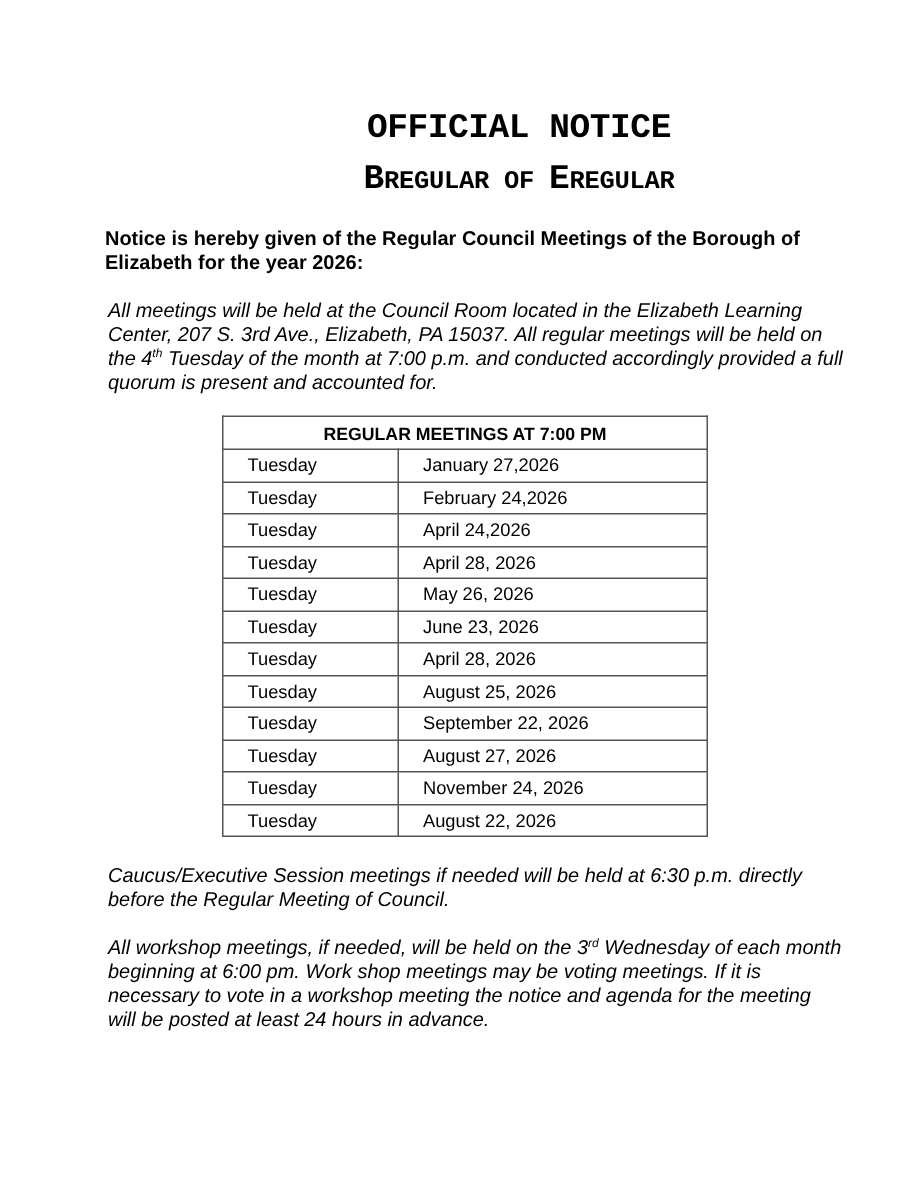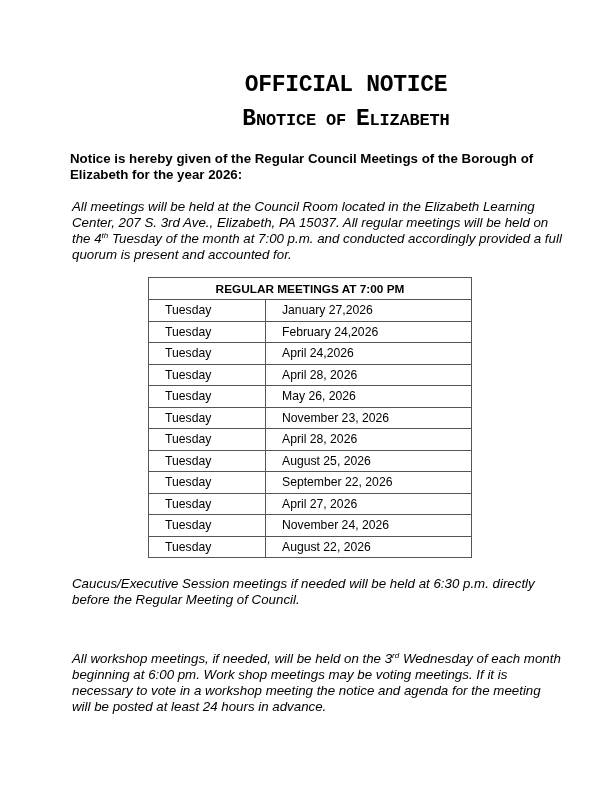--- a/index.html
+++ b/index.html
@@ -17,21 +17,21 @@
     font-family: "Liberation Sans", sans-serif; font-weight: bold;
     font-size: 13.3px; line-height: 16px; text-align: left;
   }
   .para {
     position: absolute; left: 72px; width: 490px;
     font-family: "Liberation Sans", sans-serif;
     font-size: 13.3px; line-height: 16px; font-style: italic;
   }
   .p1 { top: 199px; }
   .p2 { top: 576px; }
-  .p3 { top: 624px; margin-top: 27px; }
+  .p3 { top: 624px; }
   sup { font-size: 8px; line-height: 0; vertical-align: 5px; }
   table.sched {
     position: absolute; left: 148px; top: 277px; width: 324px;
     border-collapse: collapse;
     font-family: "Liberation Sans", sans-serif; font-size: 12.2px;
   }
   table.sched th, table.sched td {
     border: 1.2px solid #555;
     padding: 0 16px; height: 20.5px; text-align: left; vertical-align: middle;
   }
@@ -39,21 +39,21 @@
     text-align: center; font-weight: bold; font-size: 11.8px; height: 21px;
   }
   table.sched td.day { width: 84px; }
 </style>
 </head>
 <body>
 
 <div class="title title1">OFFICIAL NOTICE</div>
 
 <div class="title title2">
-  <span class="big">B</span><span class="sc">NOTICE OF </span><span class="big">E</span><span class="sc">LIZABETH</span>
+  <span class="big">B</span><span class="sc">REGULAR OF </span><span class="big">E</span><span class="sc">REGULAR</span>
 </div>
 
 <div class="intro">Notice is hereby given of the Regular Council Meetings of the Borough of Elizabeth for the year 2026:</div>
 
 <div class="para p1"><span>All meetings will be held at the Council Room located in the Elizabeth Learning Center, 207 S. 3rd Ave., Elizabeth, PA  15037.  All regular meetings will be held on the 4</span><sup>th</sup><span> Tuesday of the month at 7:00 p.m. and conducted accordingly provided a full quorum is present and accounted for.</span></div>
 
 <table class="sched">
   <thead>
     <tr>
       <th colspan="2">REGULAR MEETINGS AT 7:00 PM</th>
@@ -75,37 +75,37 @@
       <tr>
         <td class="day">Tuesday</td>
         <td>April 28, 2026</td>
       </tr>
       <tr>
         <td class="day">Tuesday</td>
         <td>May 26, 2026</td>
       </tr>
       <tr>
         <td class="day">Tuesday</td>
-        <td>November 23, 2026</td>
+        <td>June 23, 2026</td>
       </tr>
       <tr>
         <td class="day">Tuesday</td>
         <td>April 28, 2026</td>
       </tr>
       <tr>
         <td class="day">Tuesday</td>
         <td>August 25, 2026</td>
       </tr>
       <tr>
         <td class="day">Tuesday</td>
         <td>September 22, 2026</td>
       </tr>
       <tr>
         <td class="day">Tuesday</td>
-        <td>April 27, 2026</td>
+        <td>August 27, 2026</td>
       </tr>
       <tr>
         <td class="day">Tuesday</td>
         <td>November 24, 2026</td>
       </tr>
       <tr>
         <td class="day">Tuesday</td>
         <td>August 22, 2026</td>
       </tr>
     </tbody>

